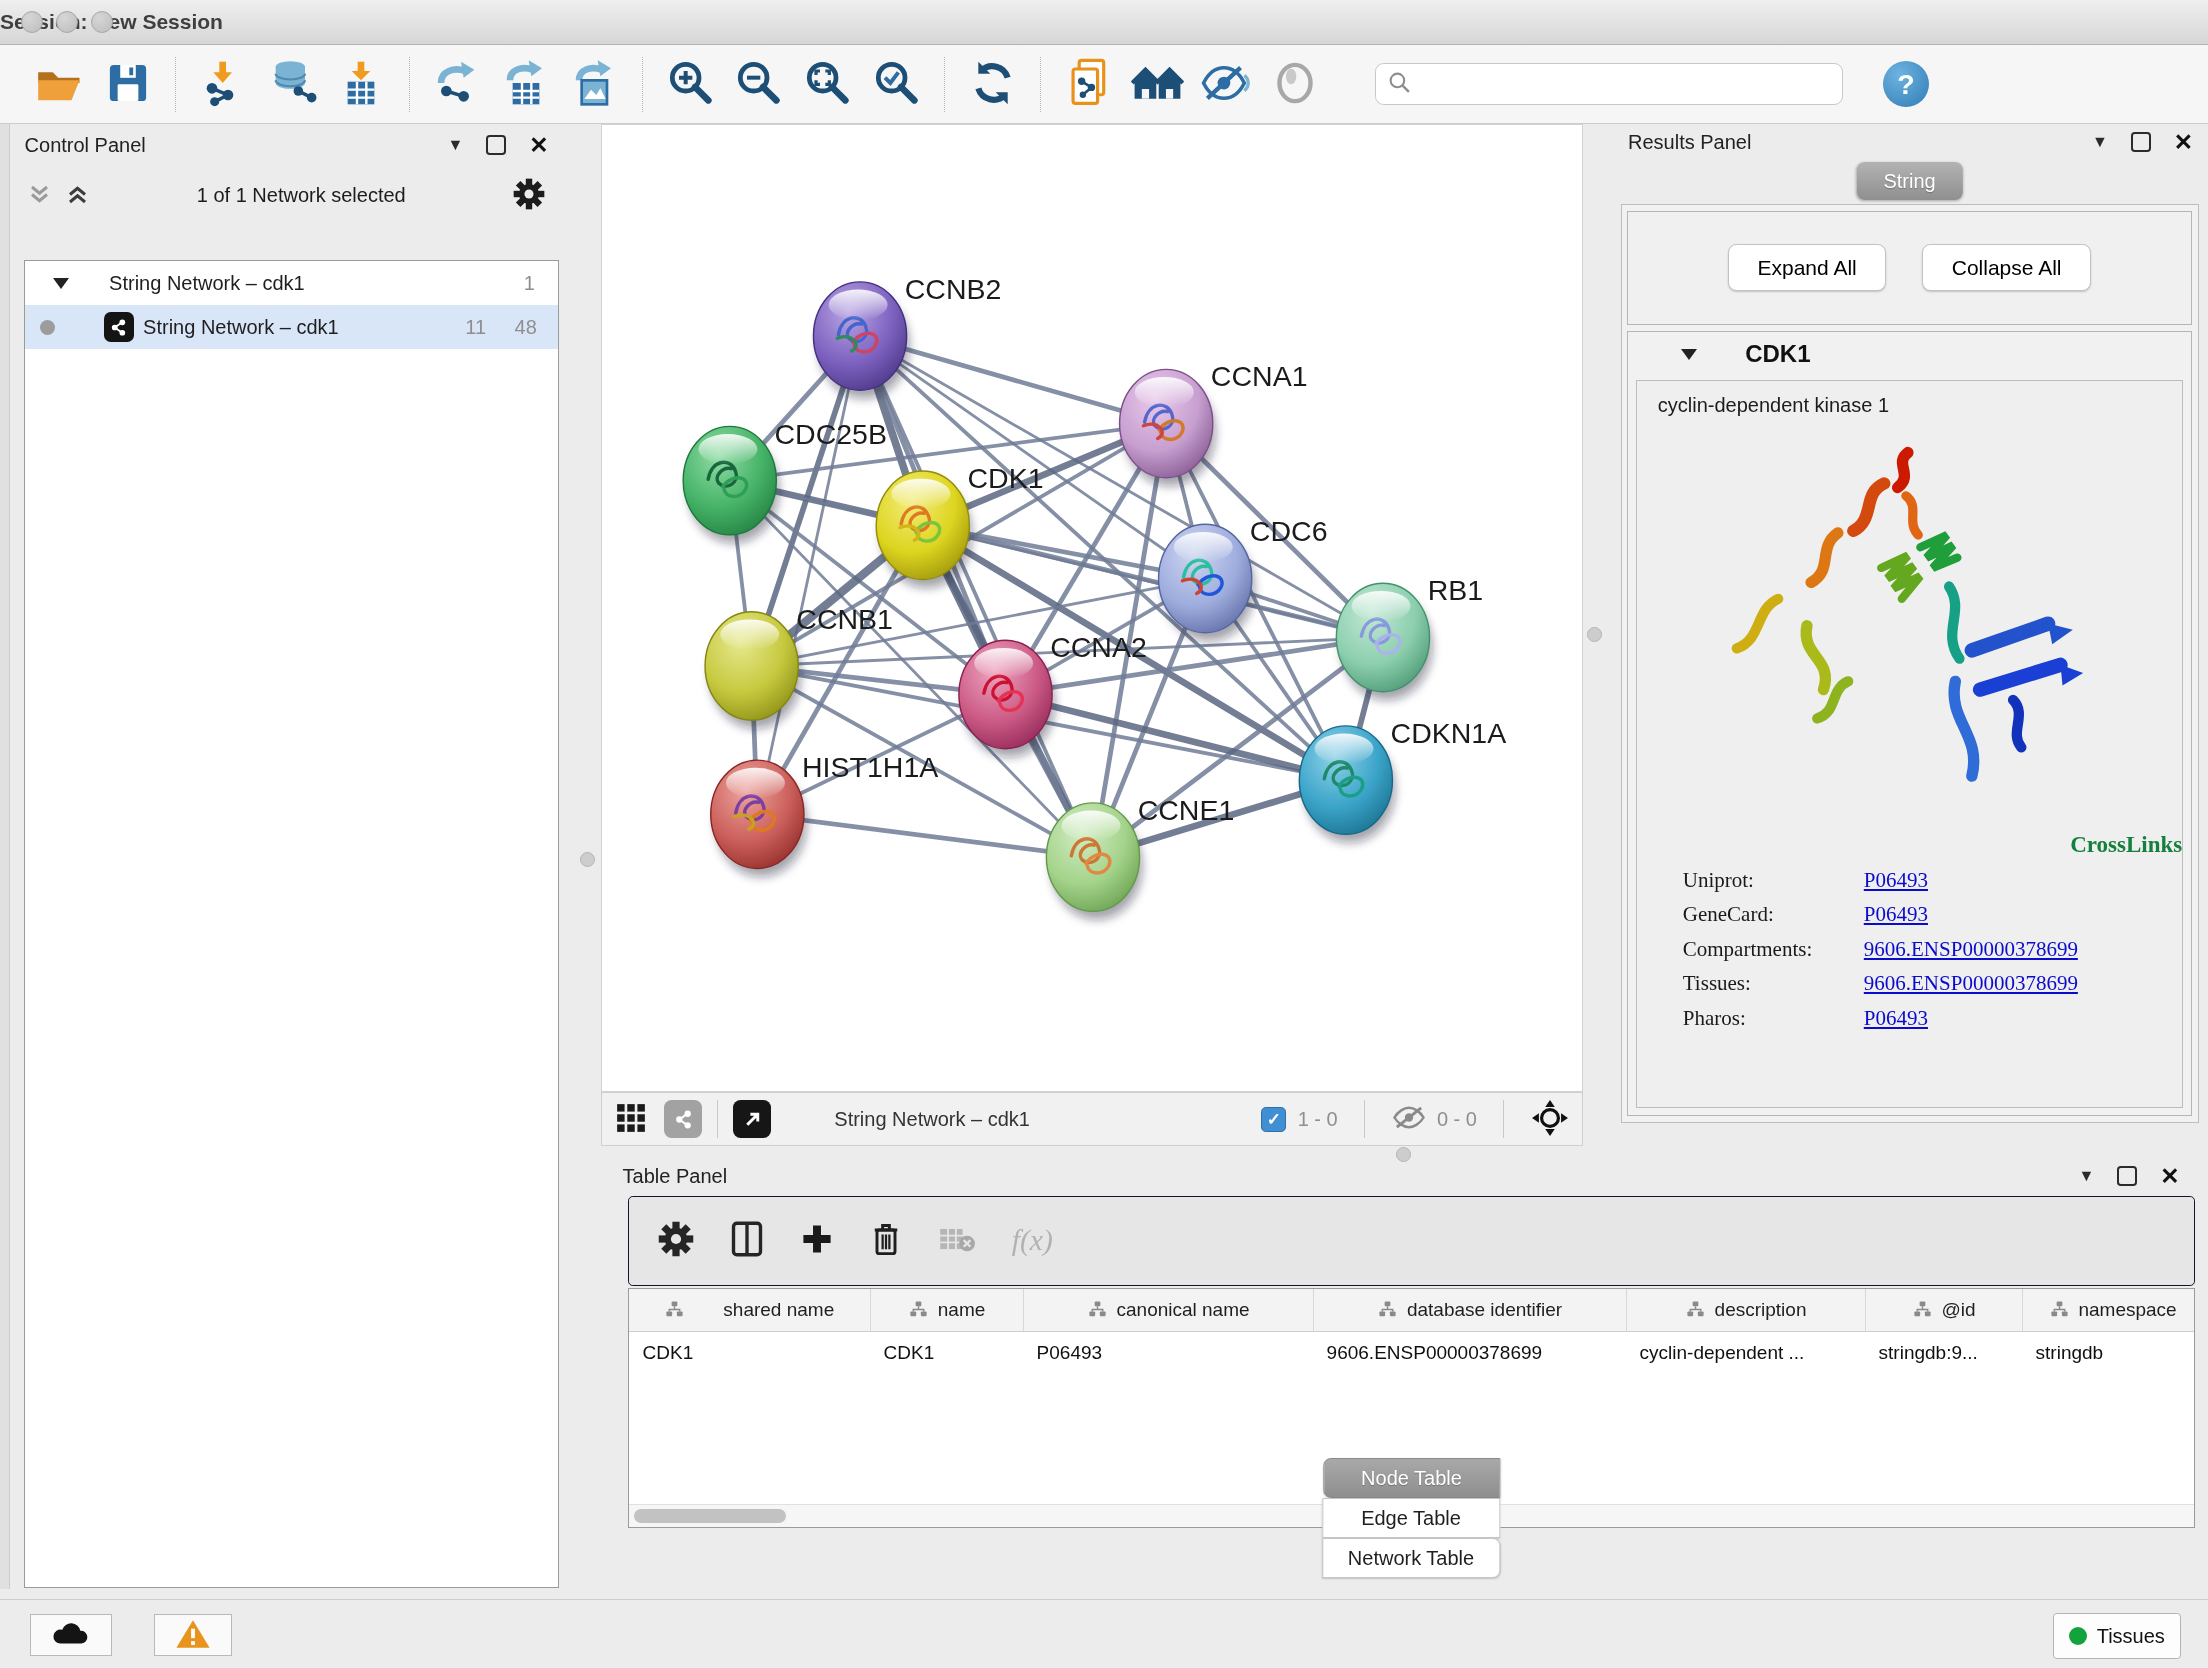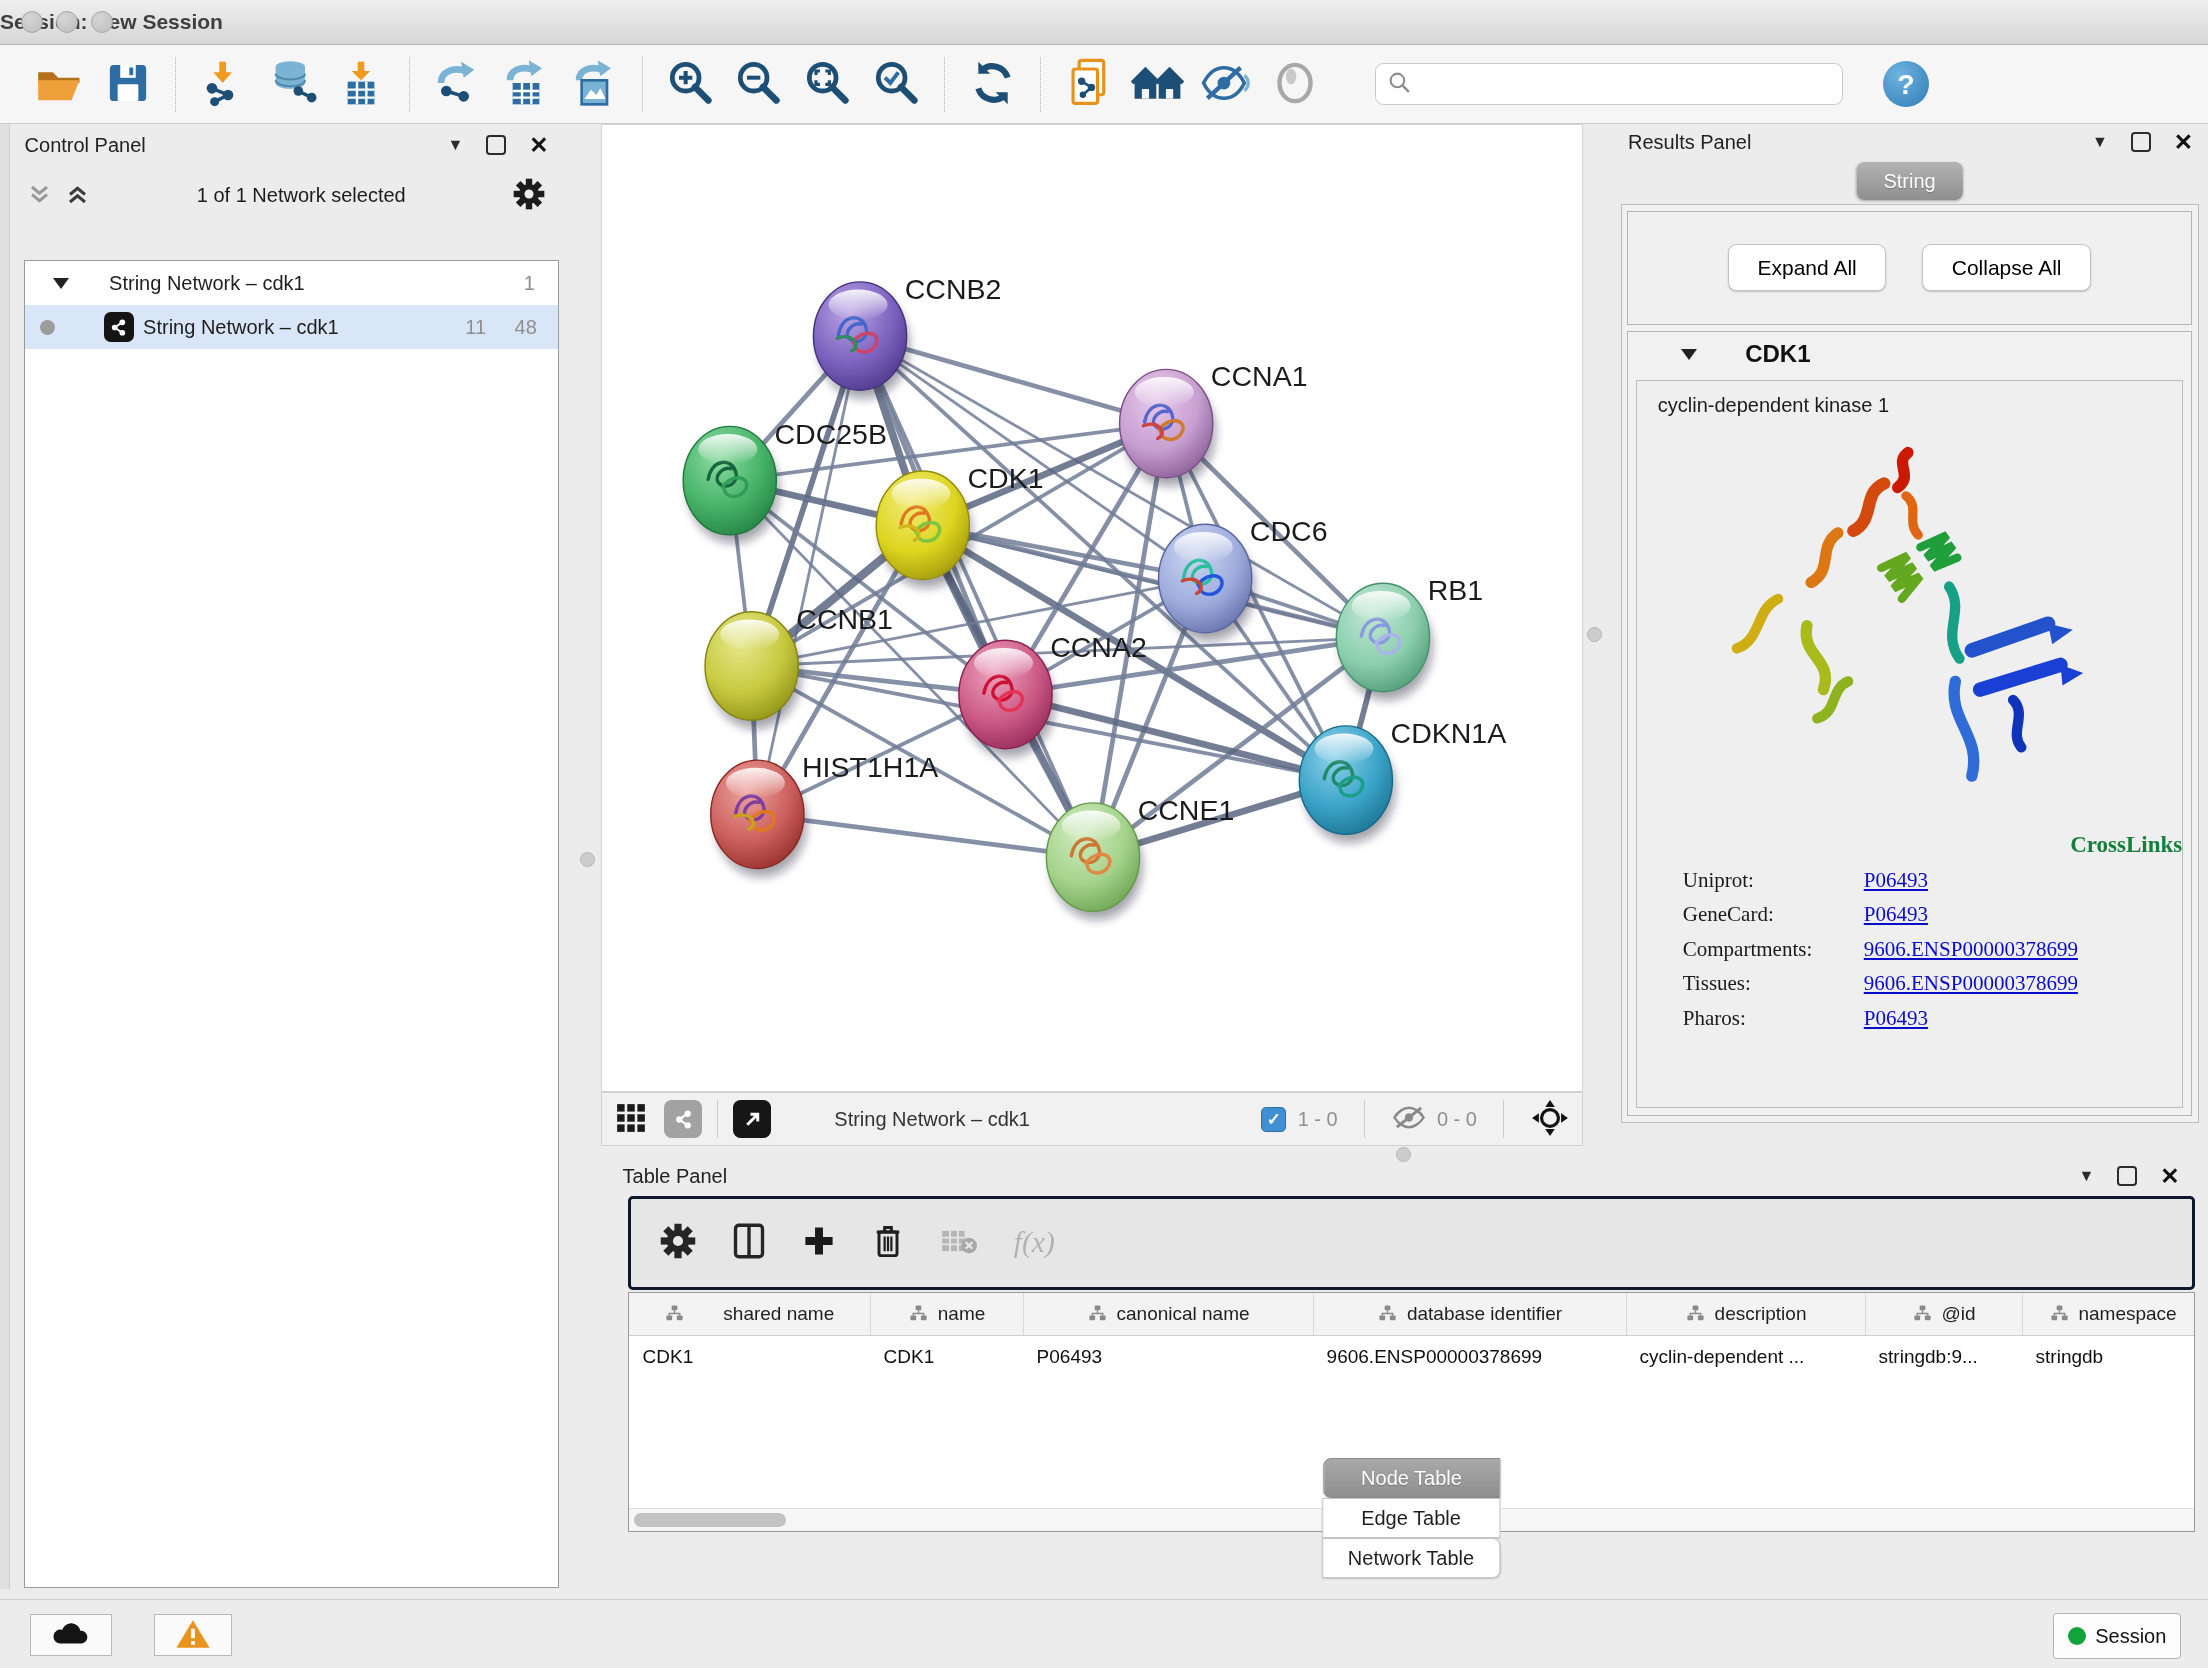--- a/index.html
+++ b/index.html
@@ -83,21 +83,21 @@
   .gene-body{position:absolute;top:48px;left:7.6px;right:7.6px;bottom:7.6px;background:#efefef;border:1px solid #bdbdbd;overflow:hidden;}
   .gene-desc{font-size:20px;color:#1c1c1c;padding:13.3px 0 0 21px;}
   .protein-wrap{display:flex;justify-content:center;margin-top:17px;}
   .xl-title{font-family:"Liberation Serif",serif;font-size:23px;font-weight:bold;color:#15803d;margin:27px 0 5.7px 27px;text-align:right;}
   .xl-row{display:flex;font-family:"Liberation Serif",serif;font-size:21px;margin:9.5px 0 0 46px;}
   .xl-label{width:181px;color:#1a1a1a;}
   .xl-value{color:#0b0bcc;text-decoration:underline;}
 
   
   .table-panel{position:absolute;left:615px;top:1158px;width:1593px;height:437px;}
-  .tp-toolbar{margin:1.9px 13.3px 0 13.3px;height:88px;background:#e6e6e6;border:3px solid #0f172a;border-radius:4.8px;
+  .tp-toolbar{margin:1.9px 13.3px 0 13.3px;height:88px;background:#e6e6e6;border:1px solid #0f172a;border-radius:4.8px;
     display:flex;align-items:center;gap:36px;padding-left:28.5px;}
   .fx{font-family:"Liberation Serif",serif;font-style:italic;font-size:29.5px;color:#b2b2b2;}
   .tp-table{margin:1.9px 13.3px 0 13.3px;background:#fff;border:1px solid #9a9a9a;height:238px;position:relative;overflow:hidden;}
   .thead{display:flex;height:42px;background:#f3f3f3;border-bottom:1px solid #cfcfcf;}
   .th{display:flex;align-items:center;justify-content:center;gap:9.5px;font-size:19px;color:#1f1f1f;
     border-left:1px solid #d8d8d8;box-sizing:border-box;overflow:hidden;white-space:nowrap;flex:0 0 auto;}
   .th:first-child{border-left:none;gap:39px;}
   .trow{display:flex;height:43px;}
   .td{font-size:19px;color:#101010;display:flex;align-items:center;padding-left:13.3px;box-sizing:border-box;
     overflow:hidden;white-space:nowrap;flex:0 0 auto;}
@@ -796,20 +796,20 @@
     </span>
   <span class="sb-btn" style="left:154px;width:78px">
       <span><svg width="36" height="32" viewBox="0 0 30 27">
           <path d="M15 2L29 25H1z" fill="#e8931c"></path>
           <rect x="13.4" y="9" width="3.2" height="8" fill="#fff"></rect>
           <rect x="13.4" y="19.5" width="3.2" height="3.2" fill="#fff"></rect>
         </svg></span>
     </span>
   <span class="memory-btn">
     <span class="memdot"></span>
-    <span>Session</span>
+    <span>Tissues</span>
   </span>
 </div>
 
 <span class="split-dot" style="left:580px;top:852px"></span>
 <span class="split-dot" style="left:1587px;top:627px"></span>
 <span class="split-dot" style="left:1396px;top:1147px"></span>
 
 
 </body></html>

